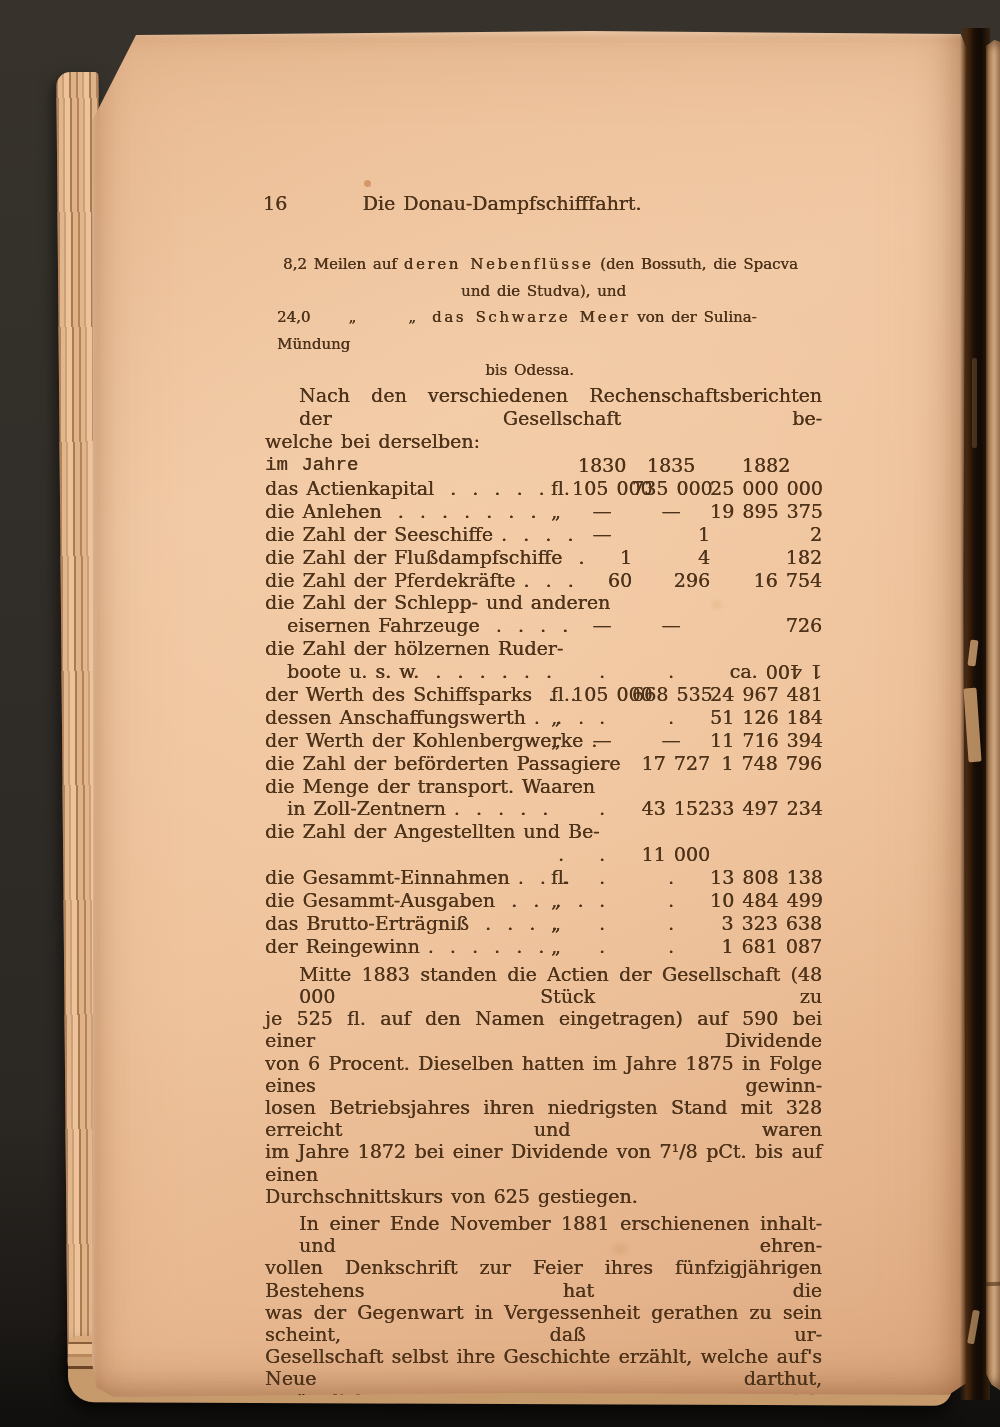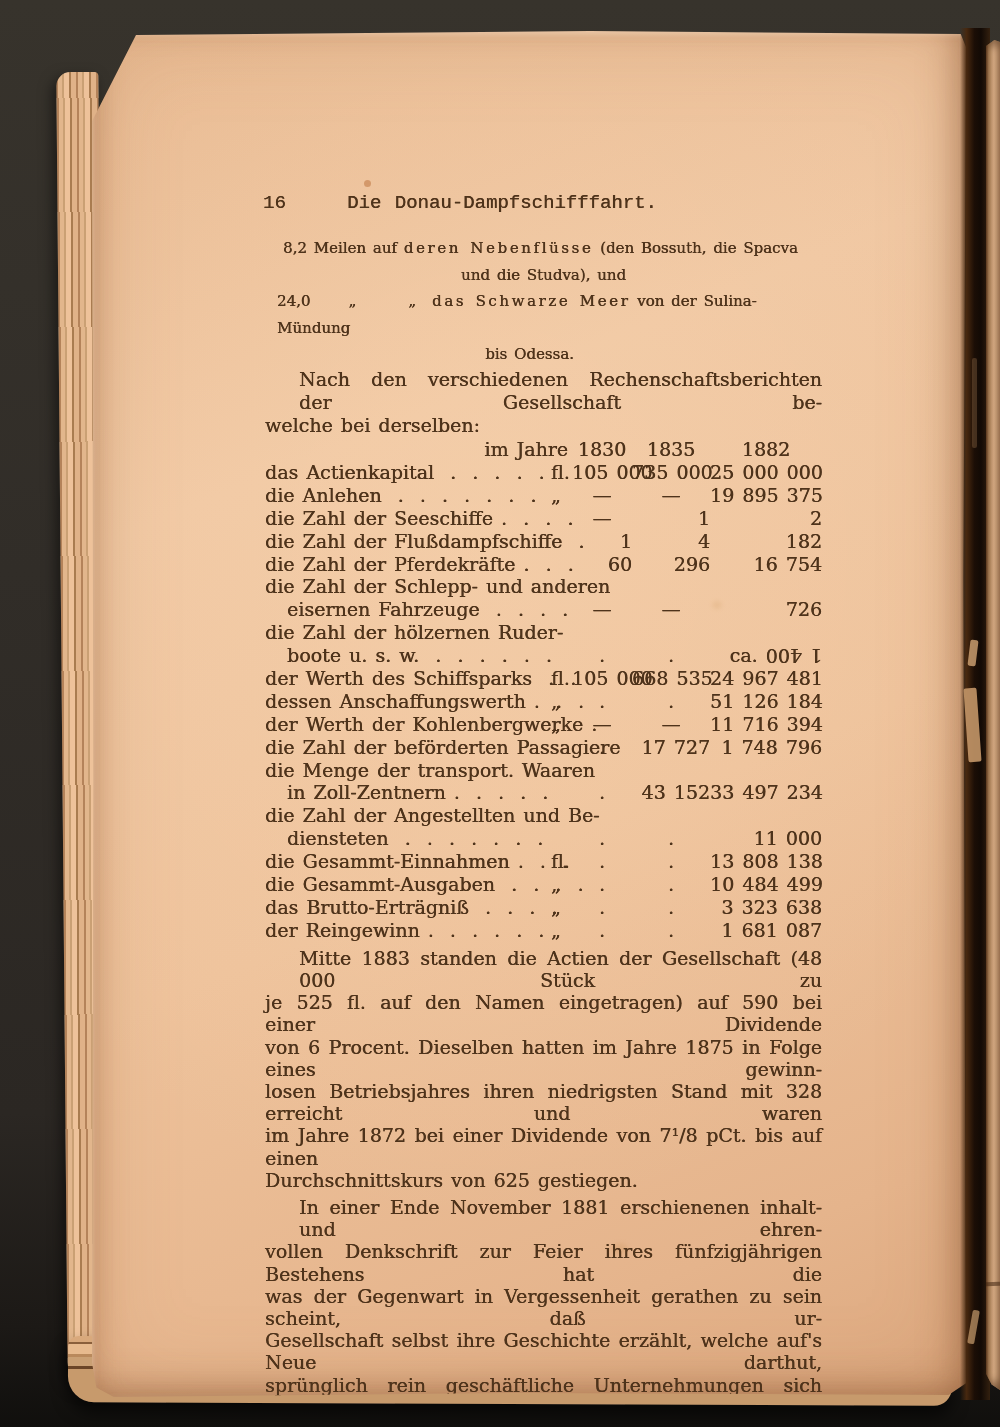--- a/index.html
+++ b/index.html
@@ -65,21 +65,21 @@
     clip-path:polygon(0 6px,60% 0,100% 2px,100% 100%,40% 99.6%,0 98.8%);
     box-shadow:inset 0 6px 8px rgba(70,40,18,.5), inset 0 -8px 10px rgba(70,40,18,.55);
   }
   .strip::after{content:"";position:absolute;left:0;top:1242px;width:100%;height:4px;background:rgba(63,36,16,.55);transform:rotate(-3deg);}
   
   .content{
     position:absolute;left:173px;top:160px;width:557px;
     color:#4e331b;font-size:19px;word-spacing:2px;
     text-shadow:.35px 0 0 currentColor;
   }
-  .pagehead{position:relative;height:24px;margin-bottom:20px;line-height:24px;font-family:Liberation Mono, monospace;}
+  .pagehead{position:relative;height:24px;margin-bottom:36px;line-height:24px;}
   .pagenum{position:absolute;left:-2px;top:0;}
   .runtitle{position:absolute;left:237px;top:0;transform:translateX(-50%);white-space:nowrap;}
   .iline{line-height:26.5px;font-size:15px;}
   .iline.small{line-height:23.2px;font-size:19px;}
   .il1{padding-left:18px;}
   .il3{padding-left:12px;}
   .center{text-align:center;}
   .odessa{transform:translateX(-14px);}
   .sperr{letter-spacing:2.6px;}
   .gap{display:inline-block;}
@@ -87,21 +87,21 @@
   .jline{text-align:justify;text-align-last:justify;}
   .indent1{padding-left:34px;}
   
   .ttable{margin-top:1px;}
   .trow{
     display:grid;height:22.9px;line-height:22.9px;
     grid-template-columns:285px 22px 60px 78px 112px;
   }
   .tc-label{white-space:pre;overflow:visible;}
   .tc-label.ind{padding-left:22px;}
-  .thead .tc-label{grid-column:1/3;text-align:right;padding-right:4px;}
+  .thead .tc-label{grid-column:1/3;padding-right:4px;font-family:Liberation Mono, monospace;}
   .tc-unit{padding-left:1px;}
   .tc-num{text-align:right;white-space:pre;}
   .tc-num.ph{text-align:center;}
   .thead .tc-num{text-align:center;}
   .inv{display:inline-block;transform:rotate(180deg);}
   
   .para{margin-top:5px;}
   .para .pline{line-height:22.2px;}
   .pline.left{text-align:center;text-align-last:left;}
 </style>
@@ -249,21 +249,20 @@
             <span class="tc-num">33 497 234</span>
           </div>
           <div class="trow">
             <span class="tc-label">die Zahl der Angestellten und Be-</span>
             <span class="tc-unit"></span>
             <span class="tc-num"></span>
             <span class="tc-num"></span>
             <span class="tc-num"></span>
           </div>
           <div class="trow">
-            <span class="tc-label ind">diensteten  .  .  .  .  .  .  .</span>
             <span class="tc-unit"></span>
             <span class="tc-num ph">.</span>
             <span class="tc-num ph">.</span>
             <span class="tc-num">11 000</span>
           </div>
           <div class="trow">
             <span class="tc-label">die Gesammt-Einnahmen .  .  .</span>
             <span class="tc-unit">fl.</span>
             <span class="tc-num ph">.</span>
             <span class="tc-num ph">.</span>

